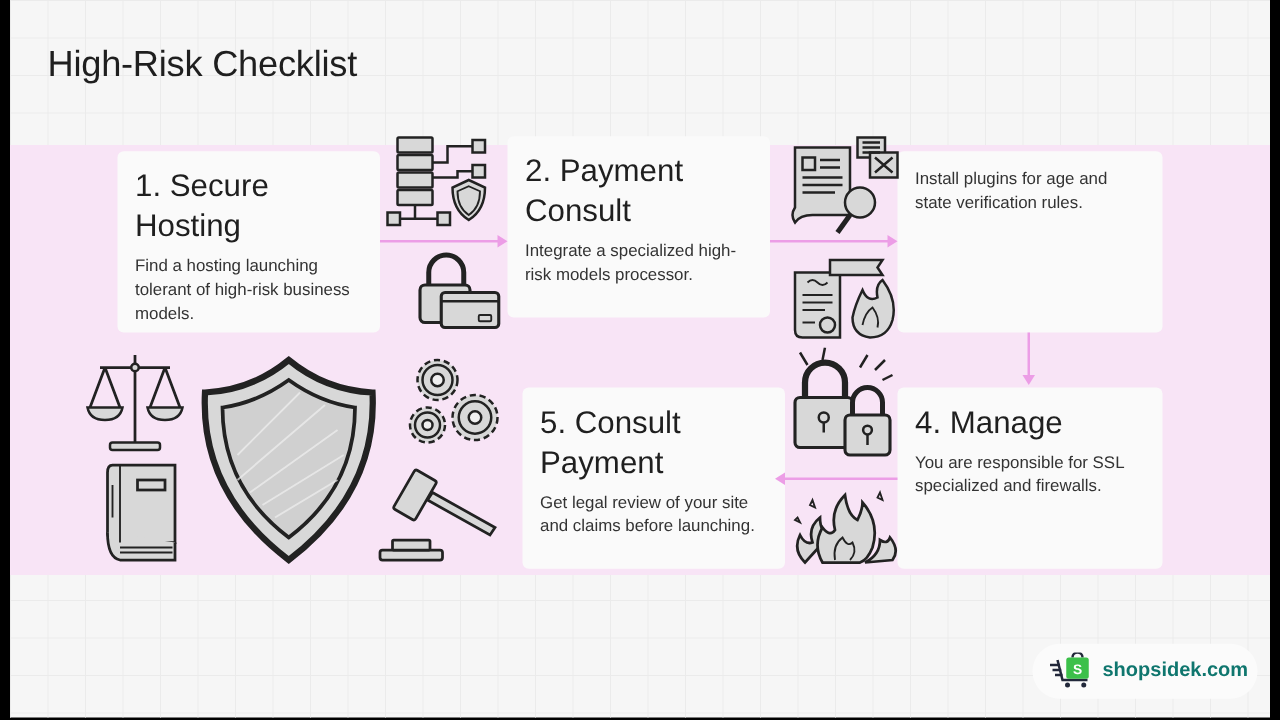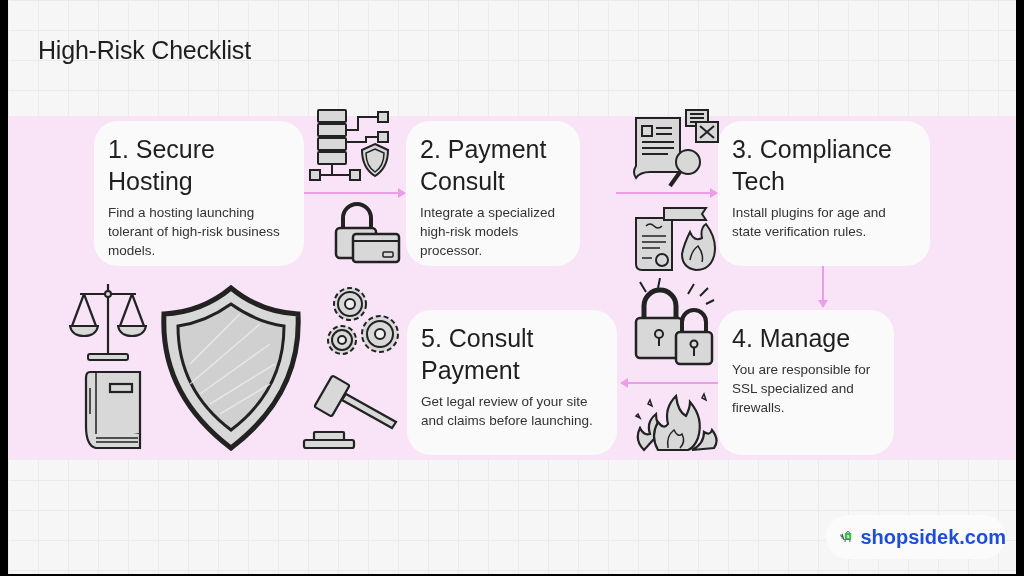--- a/index.html
+++ b/index.html
@@ -9,72 +9,71 @@
     position: absolute; left: 8px; top: 0; width: 1008px; height: 574px;
     background-color: #f6f6f6;
     background-image:
       linear-gradient(#ebebeb 1px, transparent 1px),
       linear-gradient(90deg, #ebebeb 1px, transparent 1px);
     background-size: 30px 30px;
     overflow: hidden;
   }
   .title {
     position: absolute; left: 30px; top: 36px;
-    font-size: 25px; color: #1f1f1f; letter-spacing: -0.2px;
+    font-size: 29px; color: #1f1f1f; letter-spacing: -0.2px;
   }
   .band {
     position: absolute; left: 0; top: 116px; width: 1008px; height: 344px;
     background: #f8e4f6;
   }
   .card {
-    position: absolute; background: #fafafa; border-radius: 24px;
+    position: absolute; background: #fafafa; border-radius: 5px;
     padding: 12px 14px 12px 14px;
   }
   .card h2 {
     font-weight: normal; font-size: 25px; line-height: 32px; color: #1f1f1f;
     margin-bottom: 6px;
   }
   .card p { font-size: 13.5px; line-height: 19px; color: #333; }
   .c1 { left: 86px;  top: 121px; width: 210px; height: 145px; }
-  .c2 { left: 398px; top: 121px; width: 174px; height: 145px; }
+  .c2 { left: 398px; top: 109px; width: 210px; height: 145px; }
   .c3 { left: 710px; top: 121px; width: 212px; height: 145px; }
-  .c4 { left: 710px; top: 310px; width: 176px; height: 145px; }
-  .c5 { left: 399px; top: 310px; width: 210px; height: 145px; }
+  .c4 { left: 710px; top: 310px; width: 212px; height: 145px; }
+  .c5 { left: 410px; top: 310px; width: 210px; height: 145px; }
   .arrow-h { position: absolute; height: 2px; background: #ec9de6; }
   .arrow-v { position: absolute; width: 2px; background: #ec9de6; }
   .head-r { position: absolute; width: 0; height: 0; border-top: 5px solid transparent; border-bottom: 5px solid transparent; border-left: 8px solid #ec9de6; }
   .head-l { position: absolute; width: 0; height: 0; border-top: 5px solid transparent; border-bottom: 5px solid transparent; border-right: 8px solid #ec9de6; }
   .head-d { position: absolute; width: 0; height: 0; border-left: 5px solid transparent; border-right: 5px solid transparent; border-top: 8px solid #ec9de6; }
   .ico { position: absolute; }
   .brand {
     position: absolute; left: 818px; top: 515px; width: 180px; height: 44px;
     background: #fbfbfb; border-radius: 22px; display: flex; align-items: center; padding-left: 14px;
   }
-  .brand span { font-size: 20px; font-weight: bold; color: #1d4ed8; margin-left: 8px; }
+  .brand span { font-size: 16px; font-weight: bold; color: #0f766e; margin-left: 8px; }
 </style>
 </head>
 <body>
 
 <div class="slide">
   <div class="title">High-Risk Checklist</div>
 
   <div class="band"></div>
 
   <div class="card c1">
     <h2><span>1. Secure</span><br><span>Hosting</span></h2>
     <p>Find a hosting launching tolerant of high-risk business models.</p>
   </div>
 
   <div class="card c2">
     <h2><span>2. Payment</span><br><span>Consult</span></h2>
     <p>Integrate a specialized high-risk models processor.</p>
   </div>
 
   <div class="card c3">
-    <h2><span>3. Compliance</span><br><span>Tech</span></h2>
     <p>Install plugins for age and state verification rules.</p>
   </div>
 
   <div class="card c4">
     <h2><span>4. Manage</span><br></h2>
     <p>You are responsible for SSL specialized and firewalls.</p>
   </div>
 
   <div class="card c5">
     <h2><span>5. Consult</span><br><span>Payment</span></h2>

